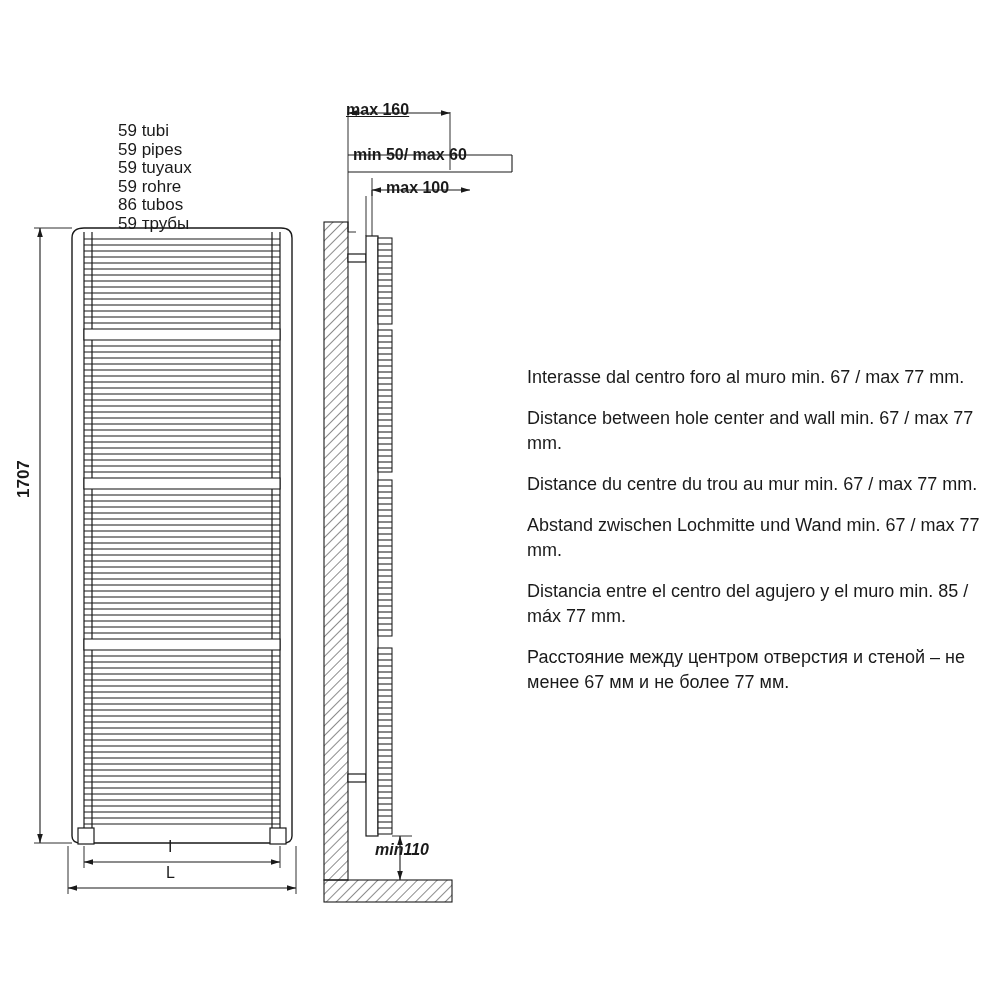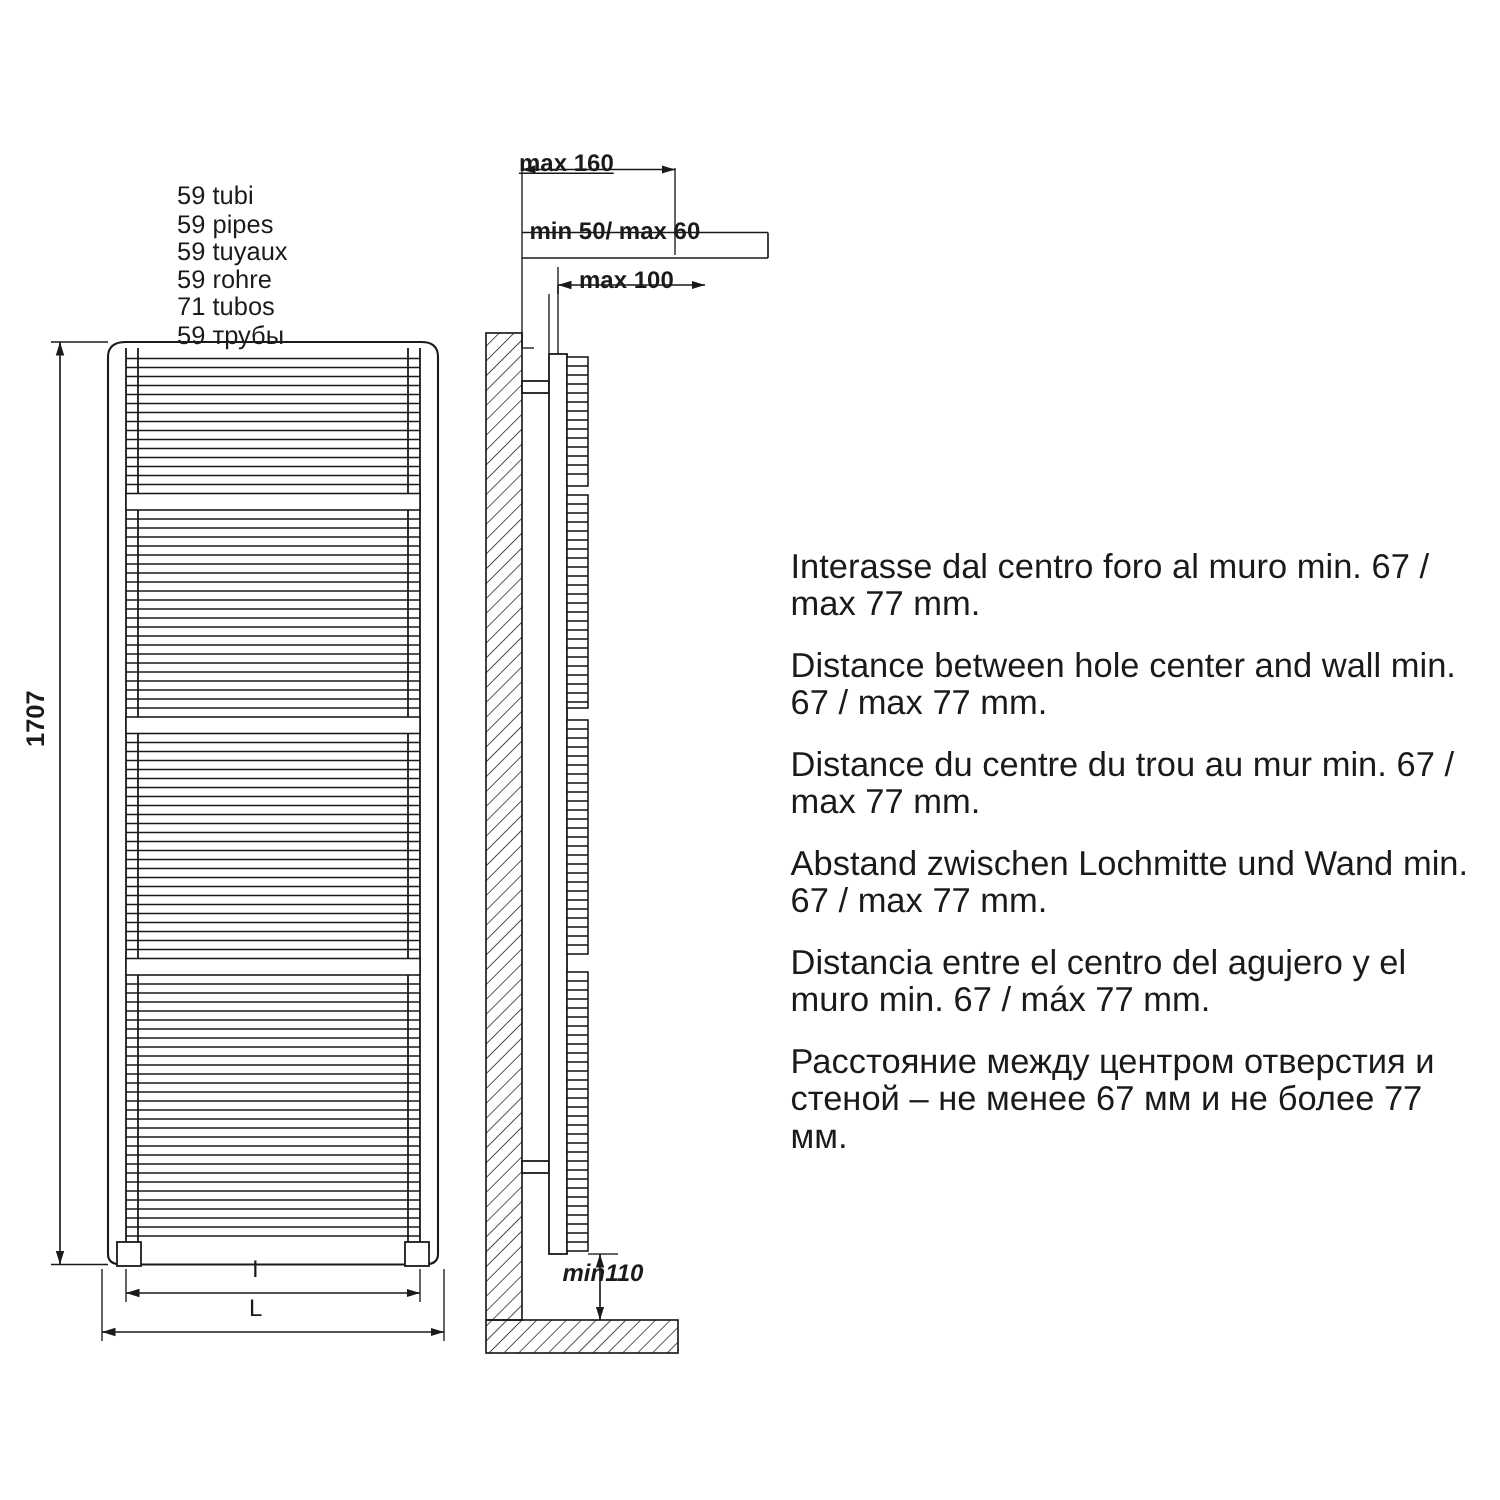--- a/index.html
+++ b/index.html
@@ -62,21 +62,21 @@
 
   
   .notes {
     position: absolute;
     left: 527px;
     top: 365px;
     width: 460px;
   }
   .notes p {
     margin: 0 0 16px 0;
-    font-size: 23px;
+    font-size: 18px;
     line-height: 25px;
     color: #1a1a1a;
     font-family: "Liberation Sans", sans-serif;
   }
   .notes p:last-child { margin-bottom: 0; }
 
   .vert-1707 {
     position: absolute;
     left: 14px;
     top: 498px;
@@ -357,36 +357,36 @@
       <line x1="400" y1="836" x2="400" y2="880" marker-start="url(#arrowR)" marker-end="url(#arrowL)" stroke-width="1.1"></line>
       <line x1="392" y1="836" x2="412" y2="836" stroke-width="0.9"></line>
     </g>
   </svg>
 
   <div class="pipes-legend">
     <div>59 tubi</div>
     <div class="it-style">59 pipes</div>
     <div class="it-style">59 tuyaux</div>
     <div class="it-style">59 rohre</div>
-    <div class="it-style">71 tubos</div>
+    <div class="it-style">86 tubos</div>
     <div class="it-style">59 трубы</div>
   </div>
 
   <div class="txt vert-1707">1707</div>
 
   <div class="txt dim-label" style="left:346px; top:101px;text-decoration:underline;">max 160</div>
   <div class="txt dim-label" style="left:353px; top:146px;">min 50/ max 60</div>
   <div class="txt dim-label" style="left:386px; top:179px;">max 100</div>
   <div class="txt dim-label" style="left:375px; top:841px;font-style:italic;">min110</div>
 
   <div class="txt dim-plain" style="left:168px; top:838px;">I</div>
   <div class="txt dim-plain" style="left:166px; top:864px;">L</div>
 
   <div class="notes">
     <p>Interasse dal centro foro al muro min. 67 / max 77 mm.</p>
     <p>Distance between hole center and wall min. 67 / max 77 mm.</p>
     <p>Distance du centre du trou au mur min. 67 / max 77 mm.</p>
     <p>Abstand zwischen Lochmitte und Wand min. 67 / max 77 mm.</p>
-    <p>Distancia entre el centro del agujero y el muro min. 67 / máx 77 mm.</p>
+    <p>Distancia entre el centro del agujero y el muro min. 85 / máx 77 mm.</p>
     <p>Расстояние между центром отверстия и стеной – не менее 67 мм и не более 77 мм.</p>
   </div>
 
 </div>
 
 </body></html>

